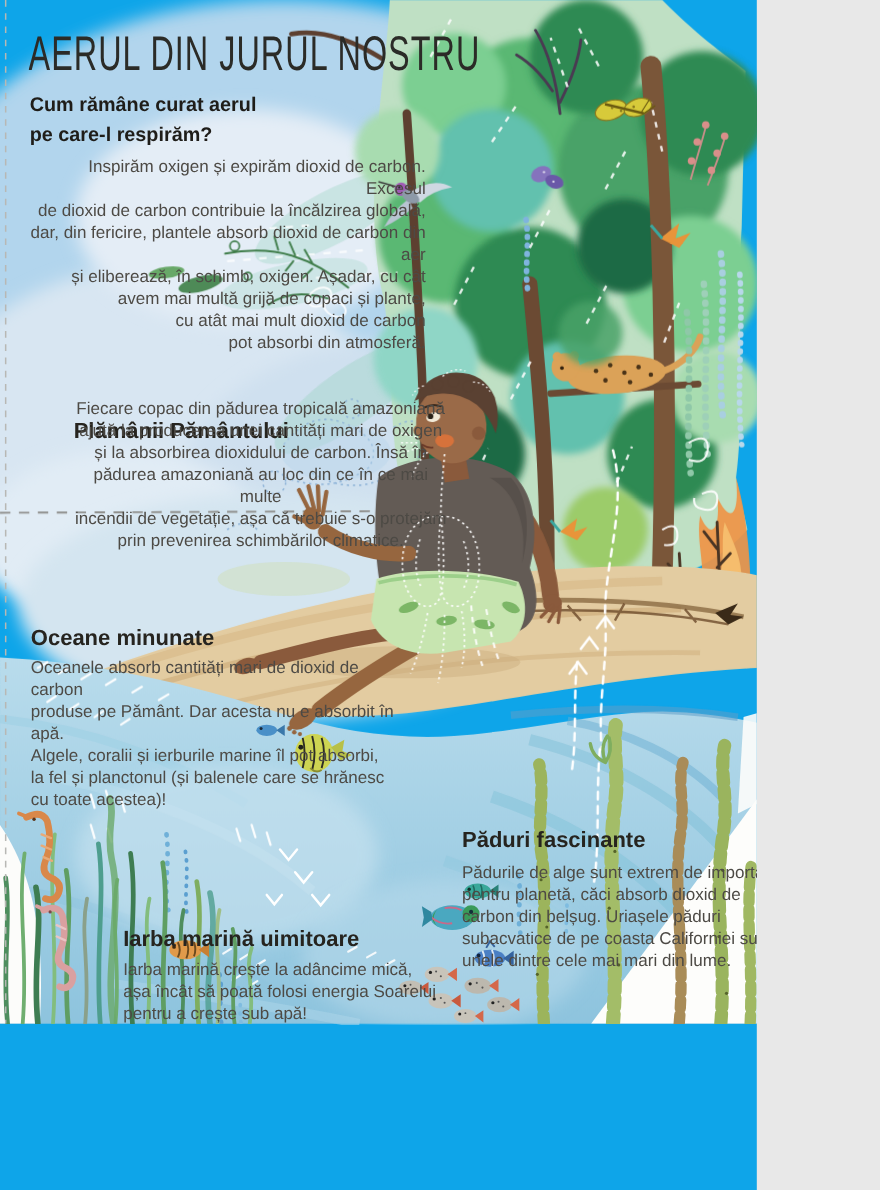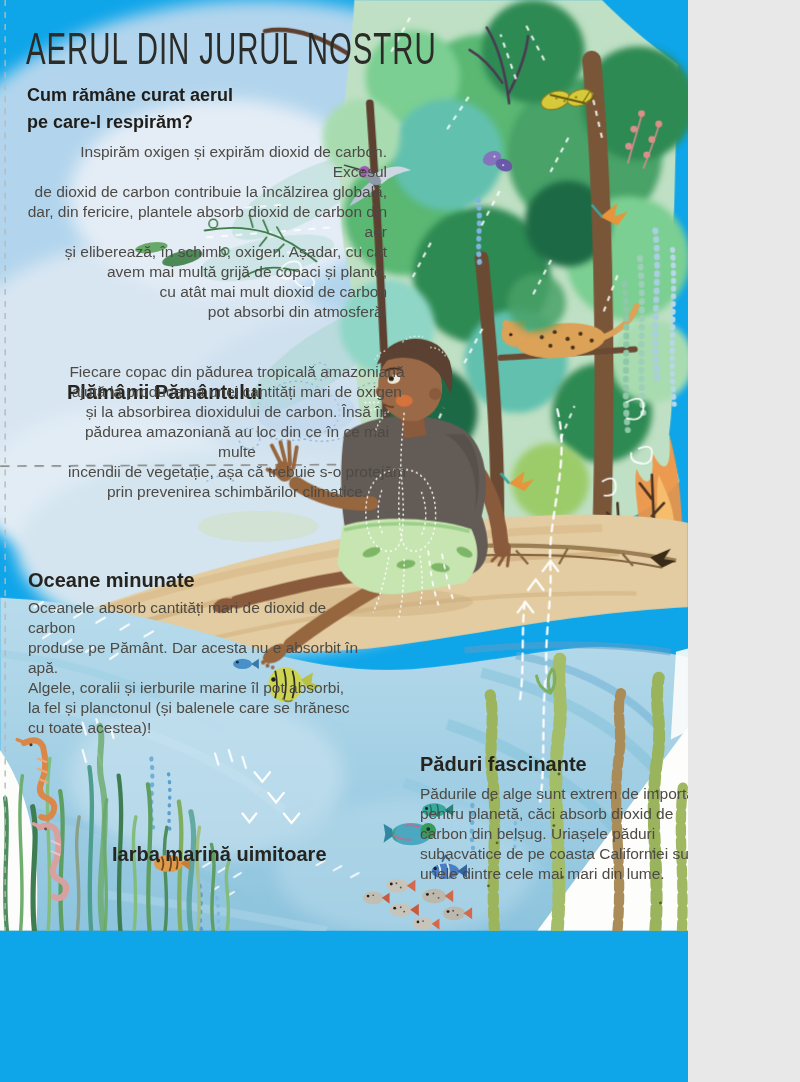--- a/index.html
+++ b/index.html
@@ -577,14 +577,17 @@
 Algele, coralii și ierburile marine îl pot absorbi,
 la fel și planctonul (și balenele care se hrănesc
 cu toate acestea)!</div>
 <div class="txt body-text b-kelp">Pădurile de alge sunt extrem de importante
 pentru planetă, căci absorb dioxid de
 carbon din belșug. Uriașele păduri
 subacvatice de pe coasta Californiei sunt
 unele dintre cele mai mari din lume.</div>
 
 <div class="txt sec-head h-grass">Iarba marină uimitoare</div>
+<div class="txt body-text b-grass">Iarba marină crește la adâncime mică,
+așa încât să poată folosi energia Soarelui
+pentru a crește sub apă!</div>
 
 </div>
 
 </body></html>

